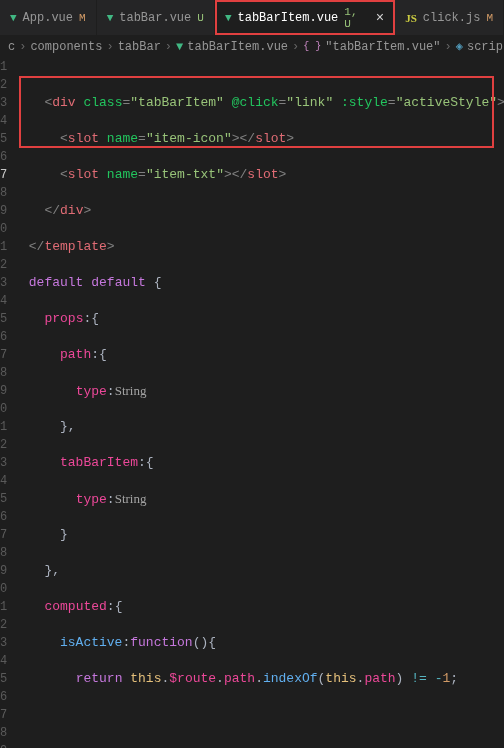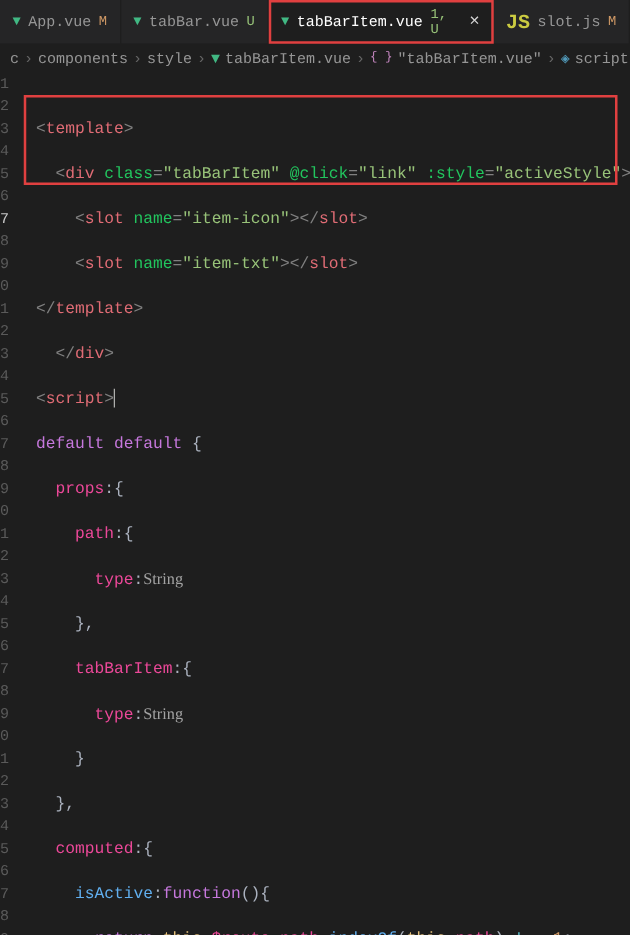--- a/index.html
+++ b/index.html
@@ -31,21 +31,21 @@
 }
 .tab.active {
   background: #1e1e1e;
   color: #ffffff;
 }
 .tab.highlighted {
   outline: 2px solid #e04040;
   outline-offset: -2px;
 }
 .tab .vue-icon { color: #41b883; font-size: 11px; }
-.tab .js-icon { color: #cbcb41; font-size: 16px; font-weight: bold; }
+.tab .js-icon { color: #cbcb41; font-size: 11px; font-weight: bold; font-family: Liberation Serif, serif; }
 .tab .mod { color: #d19a66; font-size: 11px; }
 .tab .mod-u { color: #98c379; font-size: 11px; }
 .tab .close { color: #d4d4d4; font-size: 14px; margin-left: 4px; }
 .breadcrumb {
   display: flex;
   align-items: center;
   padding: 4px 8px;
   font-size: 12px;
   color: #969696;
   gap: 4px;
@@ -118,31 +118,31 @@
     <span class="mod-u">U</span>
   </div>
   <div class="tab active highlighted">
     <span class="vue-icon">▼</span>
     <span>tabBarItem.vue</span>
     <span class="mod-u">1, U</span>
     <span class="close">×</span>
   </div>
   <div class="tab">
     <span class="js-icon">JS</span>
-    <span>slot.js</span>
+    <span>click.js</span>
     <span class="mod">M</span>
   </div>
 </div>
 
 <div class="breadcrumb">
   <span>c</span>
   <span class="sep">›</span>
   <span>components</span>
   <span class="sep">›</span>
-  <span>style</span>
+  <span>tabBar</span>
   <span class="sep">›</span>
   <span class="vue-icon">▼</span>
   <span>tabBarItem.vue</span>
   <span class="sep">›</span>
   <span class="brace">{ }</span>
   <span>"tabBarItem.vue"</span>
   <span class="sep">›</span>
   <span class="scr-icon">◈</span>
   <span>script</span>
 </div>
@@ -184,27 +184,25 @@
     <div>3</div>
     <div>4</div>
     <div>5</div>
     <div>6</div>
     <div>7</div>
     <div>8</div>
     <div>9</div>
   </div>
   <div class="code">
     <div class="red-box"></div>
-<div class="line">  <span class="punc">&lt;</span><span class="tag">template</span><span class="punc">&gt;</span></div>
 <div class="line">    <span class="punc">&lt;</span><span class="tag">div</span> <span class="attr">class</span><span class="punc">=</span><span class="str">"<span>tabBarItem</span>"</span> <span class="attr">@click</span><span class="punc">=</span><span class="str">"<span>link</span>"</span> <span class="attr">:style</span><span class="punc">=</span><span class="str">"<span>activeStyle</span>"</span><span class="punc">&gt;</span></div>
 <div class="line">      <span class="punc">&lt;</span><span class="tag">slot</span> <span class="attr">name</span><span class="punc">=</span><span class="str">"<span>item-icon</span>"</span><span class="punc">&gt;&lt;/</span><span class="tag">slot</span><span class="punc">&gt;</span></div>
 <div class="line">      <span class="punc">&lt;</span><span class="tag">slot</span> <span class="attr">name</span><span class="punc">=</span><span class="str">"<span>item-txt</span>"</span><span class="punc">&gt;&lt;/</span><span class="tag">slot</span><span class="punc">&gt;</span></div>
+<div class="line">    <span class="punc">&lt;/</span><span class="tag">div</span><span class="punc">&gt;</span></div>
 <div class="line">  <span class="punc">&lt;/</span><span class="tag">template</span><span class="punc">&gt;</span></div>
-<div class="line">    <span class="punc">&lt;/</span><span class="tag">div</span><span class="punc">&gt;</span></div>
-<div class="line">  <span class="punc">&lt;</span><span class="tag">script</span><span class="punc">&gt;</span><span class="cursor"></span></div>
 <div class="line">  <span class="kw">default</span> <span class="kw">default</span> <span class="txt">{</span></div>
 <div class="line">    <span class="prop">props</span><span class="txt">:{</span></div>
 <div class="line">      <span class="prop">path</span><span class="txt">:{</span></div>
 <div class="line">        <span class="prop">type</span><span class="txt">:</span><span class="id">String</span></div>
 <div class="line">      <span class="txt">},</span></div>
 <div class="line">      <span class="prop">tabBarItem</span><span class="txt">:{</span></div>
 <div class="line">        <span class="prop">type</span><span class="txt">:</span><span class="id">String</span></div>
 <div class="line">      <span class="txt">}</span></div>
 <div class="line">    <span class="txt">},</span></div>
 <div class="line">    <span class="prop">computed</span><span class="txt">:{</span></div>

